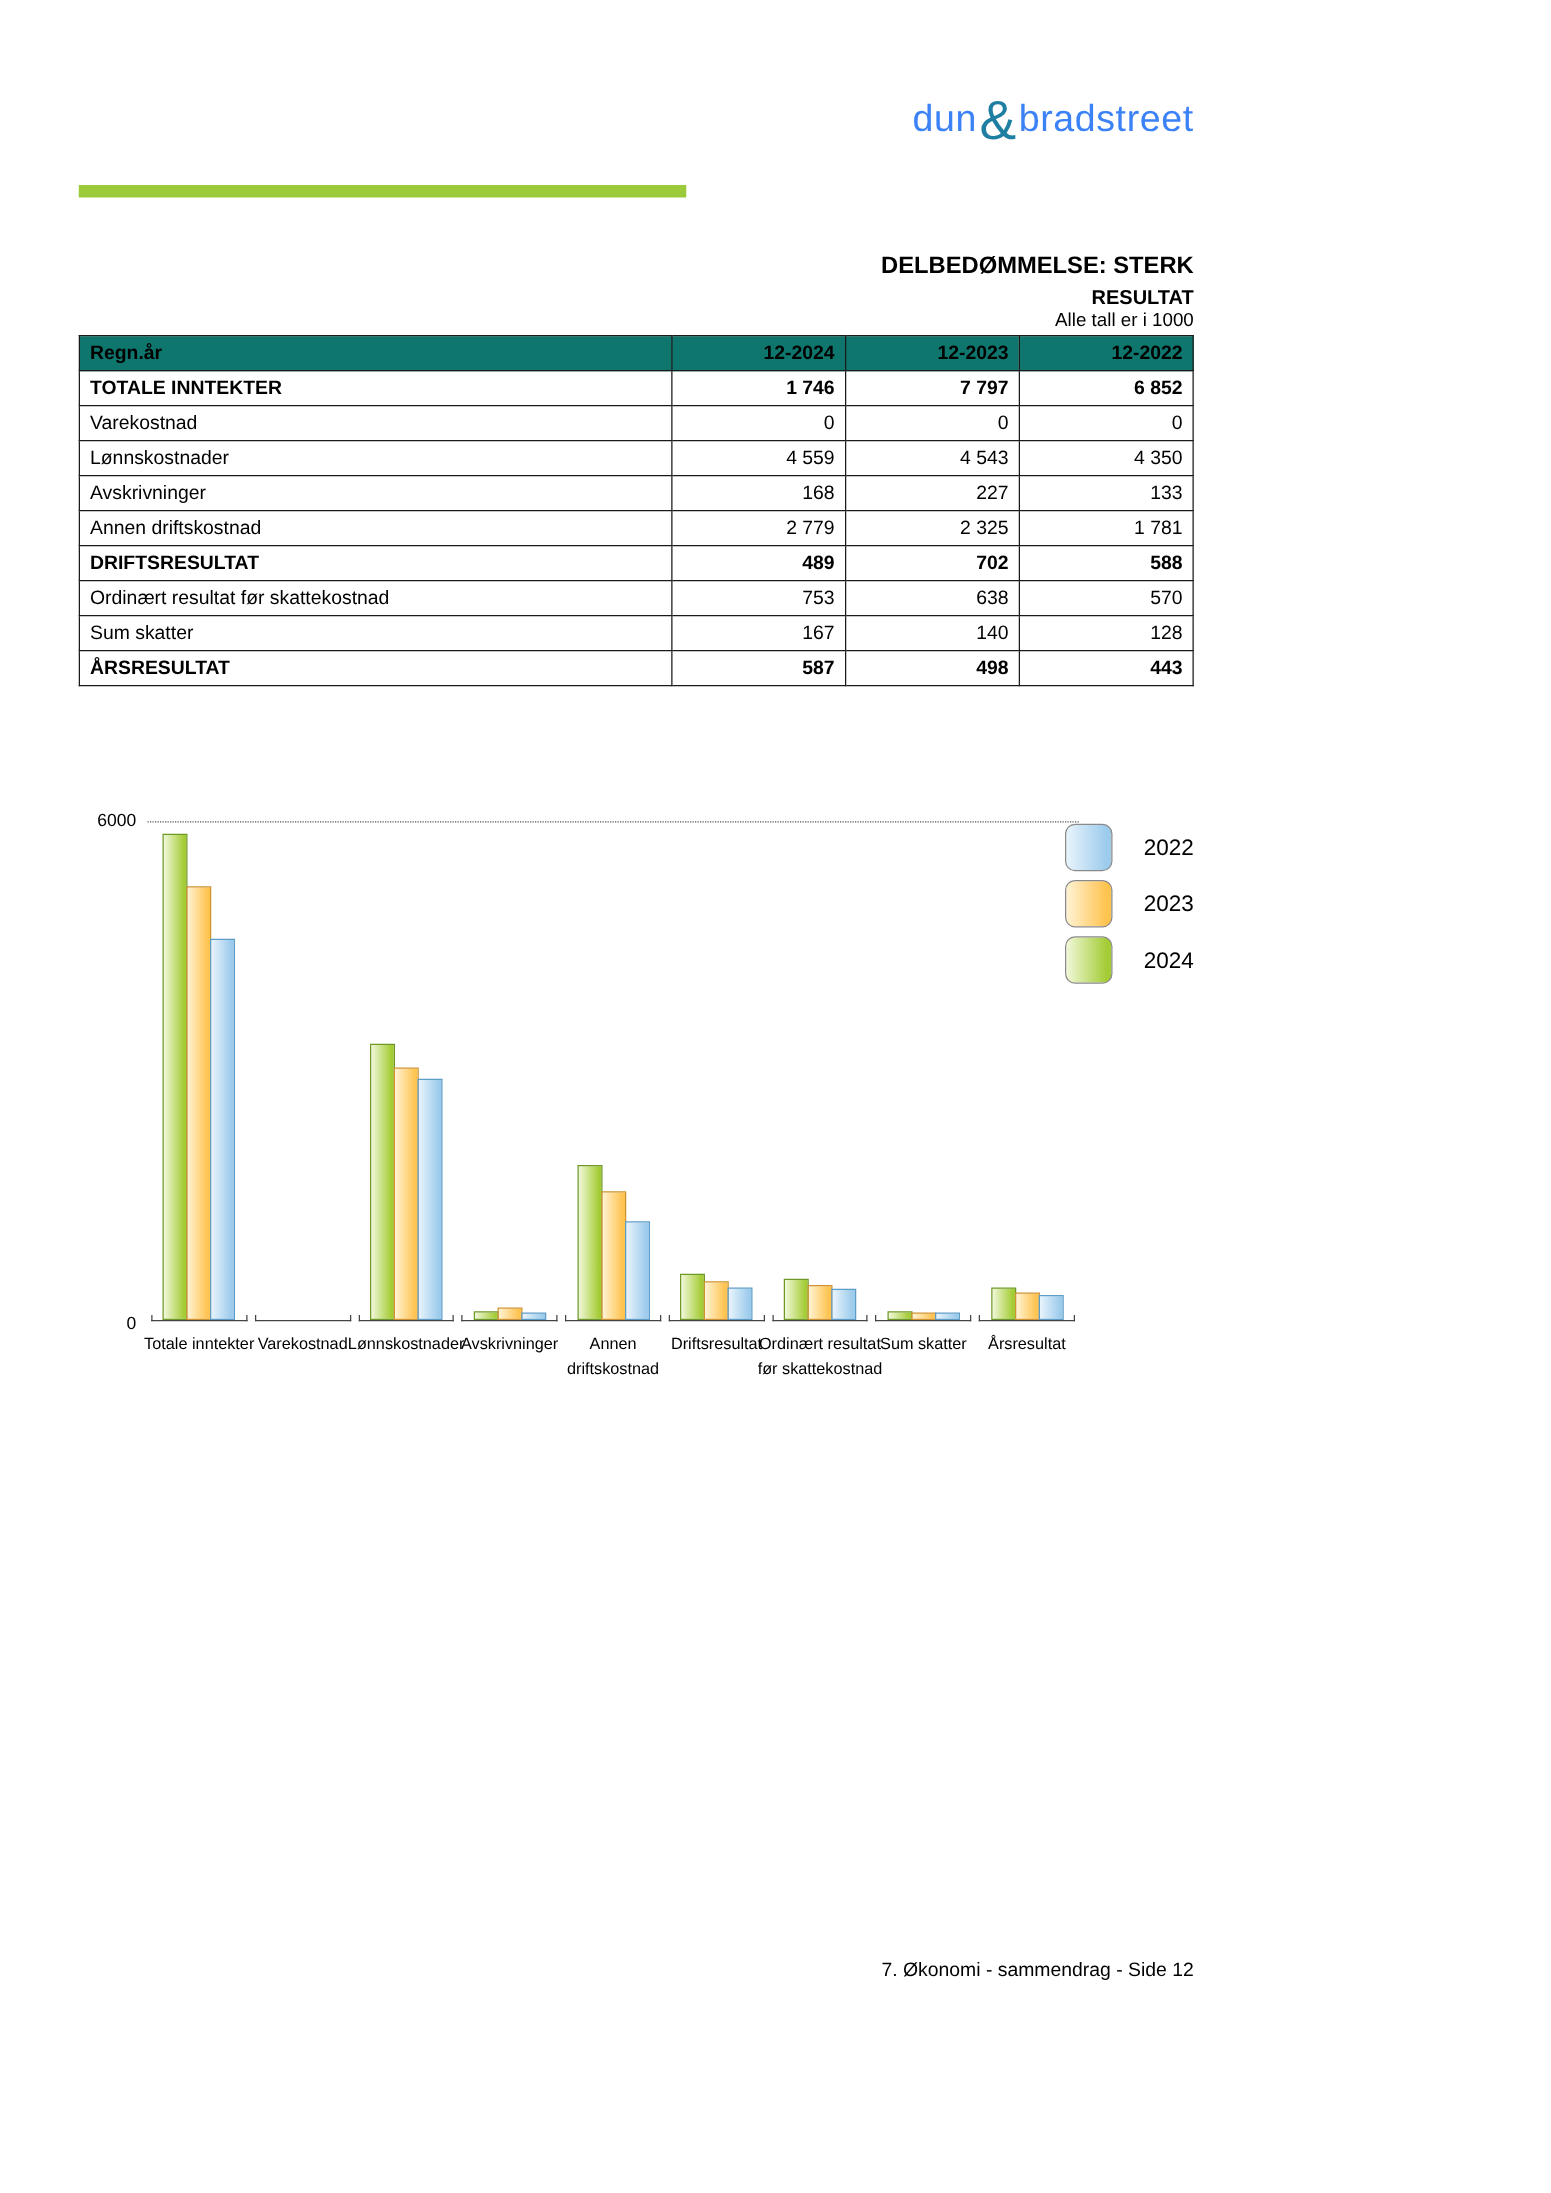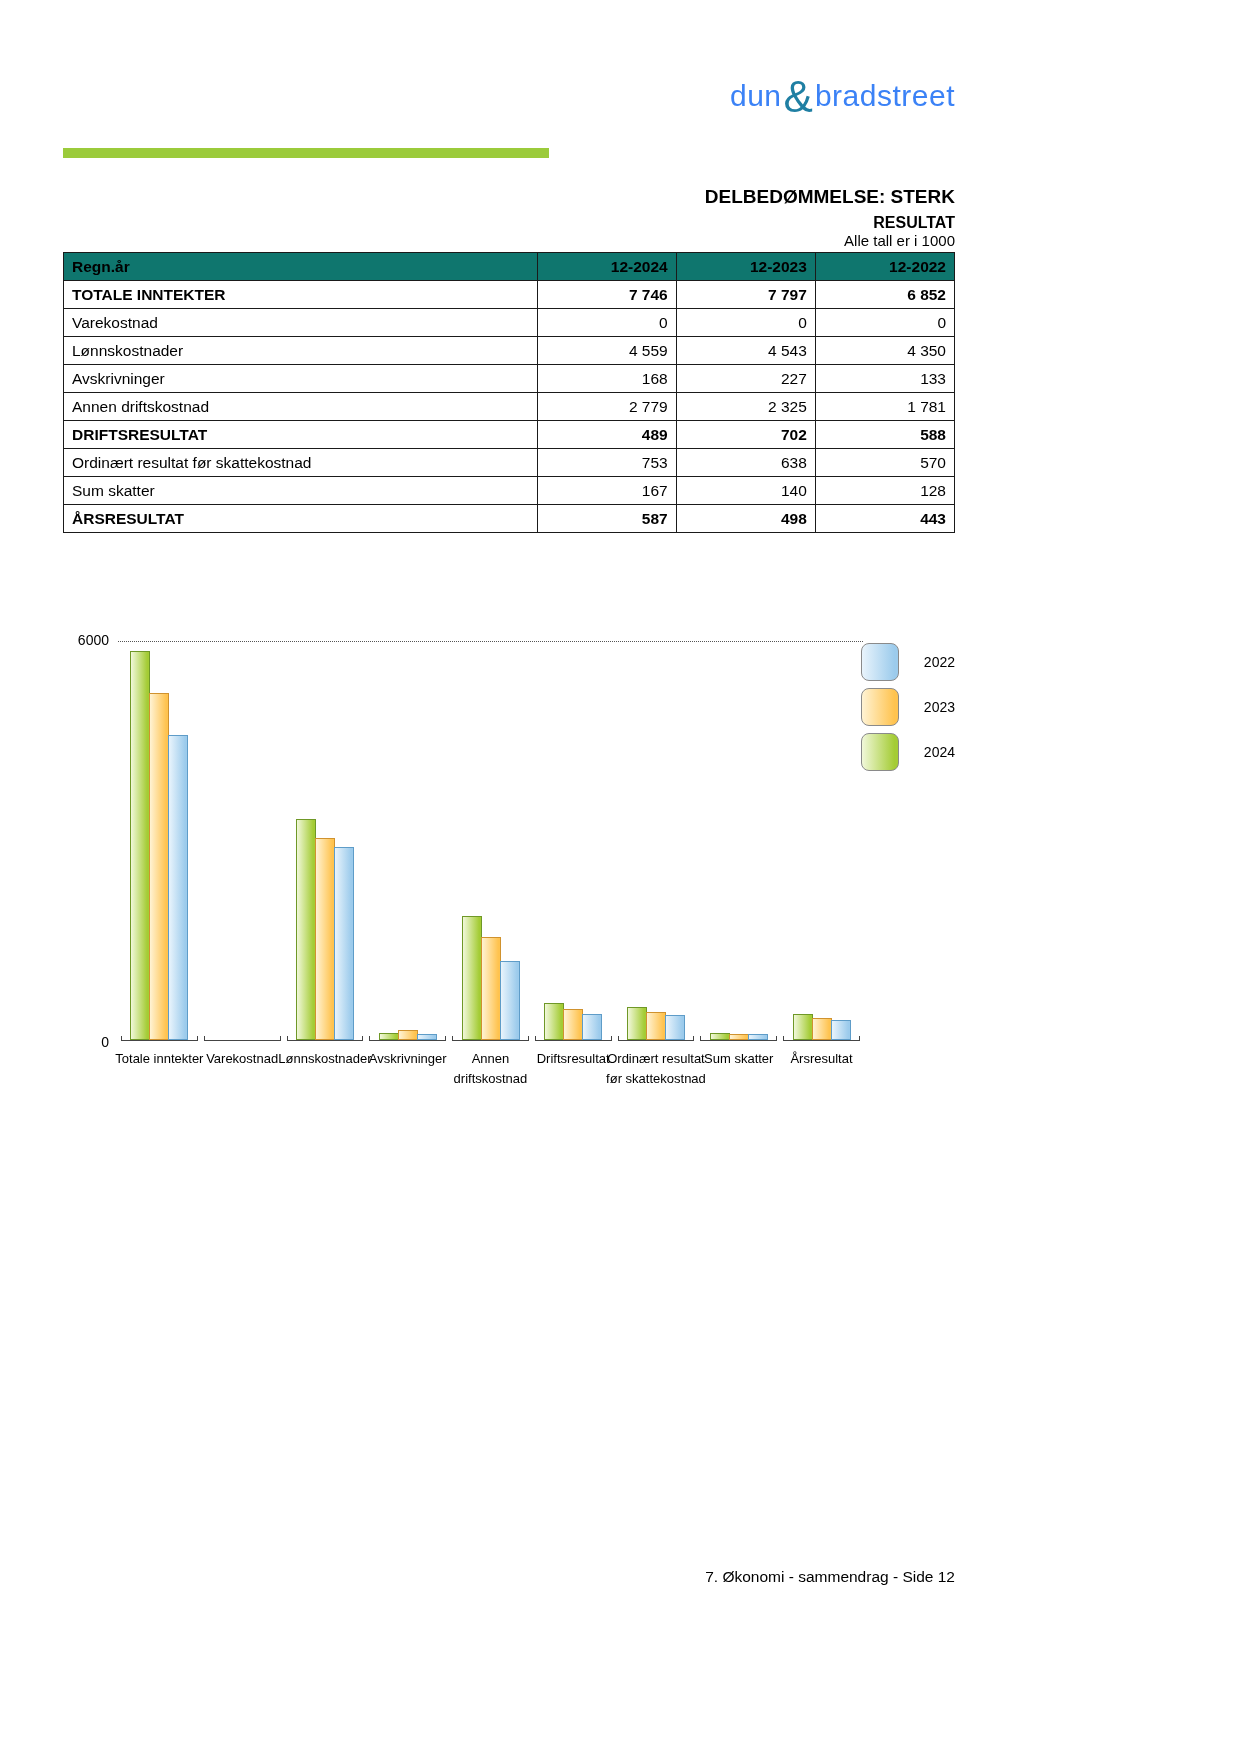--- a/index.html
+++ b/index.html
@@ -12,21 +12,21 @@
 
   
   .logo { padding-top:72px; text-align:right; white-space:nowrap; }
   .logo-word { font-size:30px; color:#3b82f6; letter-spacing:0.5px; }
   .logo-amp { font-size:44px; color:#1F7FA3; vertical-align:-6px; margin:0 2px; font-weight:400; }
 
   
   .page-title { margin-top:50px; font-size:39px; font-weight:bold; color:#111; letter-spacing:-0.5px; }
   .title-rule { margin-top:26px; width:486px; height:10px; background:#9BCB3B; }
 
-  .assessment { margin-top:28px; text-align:right; font-size:19px; font-weight:bold; }
+  .assessment { margin-top:44px; text-align:right; font-size:19px; font-weight:bold; }
   .table-caption-row { display:flex; justify-content:space-between; align-items:flex-end; margin-top:6px; margin-bottom:3px;flex-direction:column; }
   .section-label { font-size:16px; font-weight:bold; }
   .units-note { font-size:15px; }
 
   
   table.results { width:100%; border-collapse:collapse; font-size:15.5px; }
   table.results th, table.results td { border:1px solid #1a1a1a; padding:4.5px 8px; }
   table.results thead th { background:#0f766e; font-weight:bold; text-align:left; }
   table.results thead th.num, table.results td.num-cell { text-align:right; }
   table.results tr.bold td { font-weight:bold; }
@@ -53,21 +53,21 @@
 
   .x-labels { position:relative; margin-left:55px; width:745px; margin-top:8px; height:70px; display:flex; }
   .x-label { flex:0 0 11.111%; position:relative; }
   .x-label-text { position:absolute; left:50%; transform:translateX(-50%);
                   width:max-content; max-width:100px; text-align:center;
                   font-size:13px; line-height:1.55; }
 
   .legend { position:absolute; top:2px; right:0; }
   .legend-item { display:flex; align-items:center; margin-bottom:7px; }
   .swatch { width:38px; height:38px; border-radius:8px; border:1px solid #8A8A8A !important; }
-  .legend-label { margin-left:25px; font-size:14px; }
+  .legend-label { margin-left:25px; font-size:18px; }
 
   .footer { position:absolute; top:1524px; right:286px; font-size:15.5px;margin-top:44px; }
 </style>
 </head>
 <body>
 
 <div class="content">
 
   <div class="logo">
     <span class="logo-word">dun</span><span class="logo-amp">&amp;</span><span class="logo-word">bradstreet</span>
@@ -93,21 +93,21 @@
       <tr>
         <th>Regn.år</th>
         <th class="num">12-2024</th>
         <th class="num">12-2023</th>
         <th class="num">12-2022</th>
       </tr>
     </thead>
     <tbody>
         <tr class="bold">
           <td>TOTALE INNTEKTER</td>
-          <td class="num-cell">7 746</td>
+          <td class="num-cell">1 746</td>
           <td class="num-cell">7 797</td>
           <td class="num-cell">6 852</td>
         </tr>
         <tr>
           <td>Varekostnad</td>
           <td class="num-cell">0</td>
           <td class="num-cell">0</td>
           <td class="num-cell">0</td>
         </tr>
         <tr>

